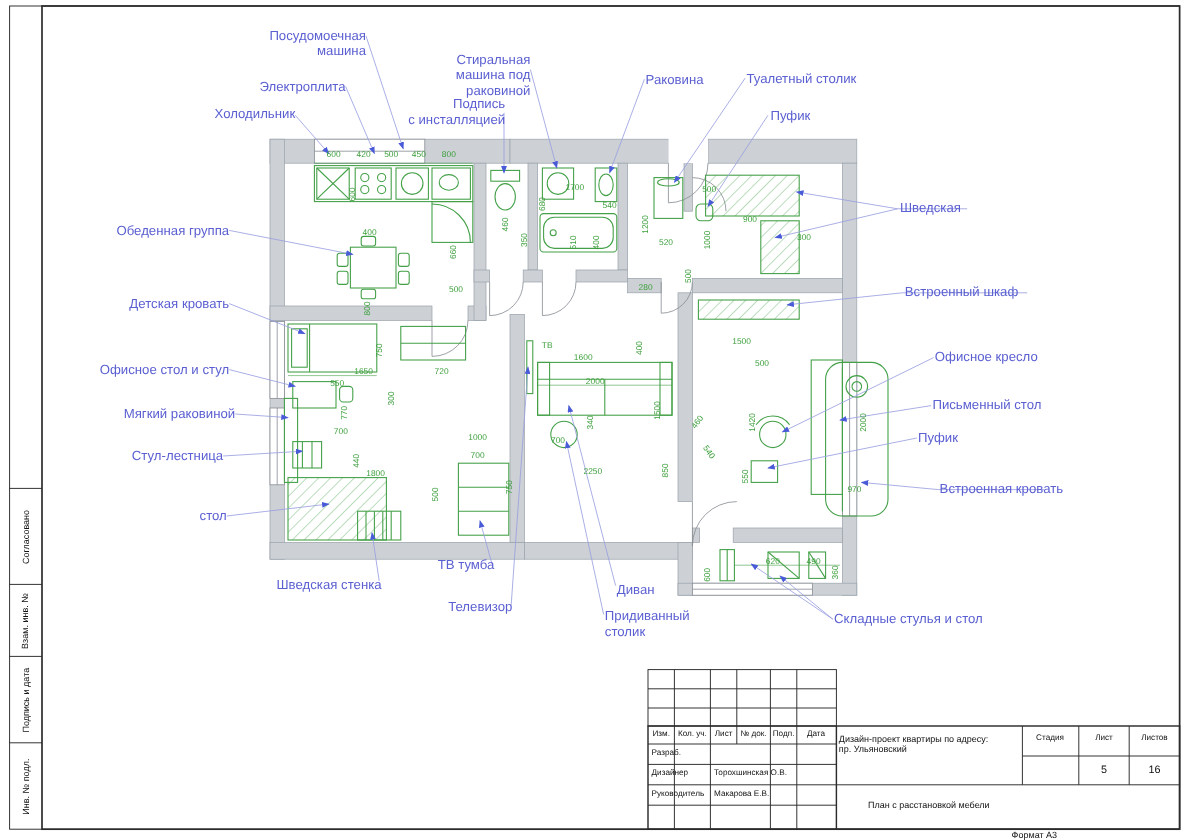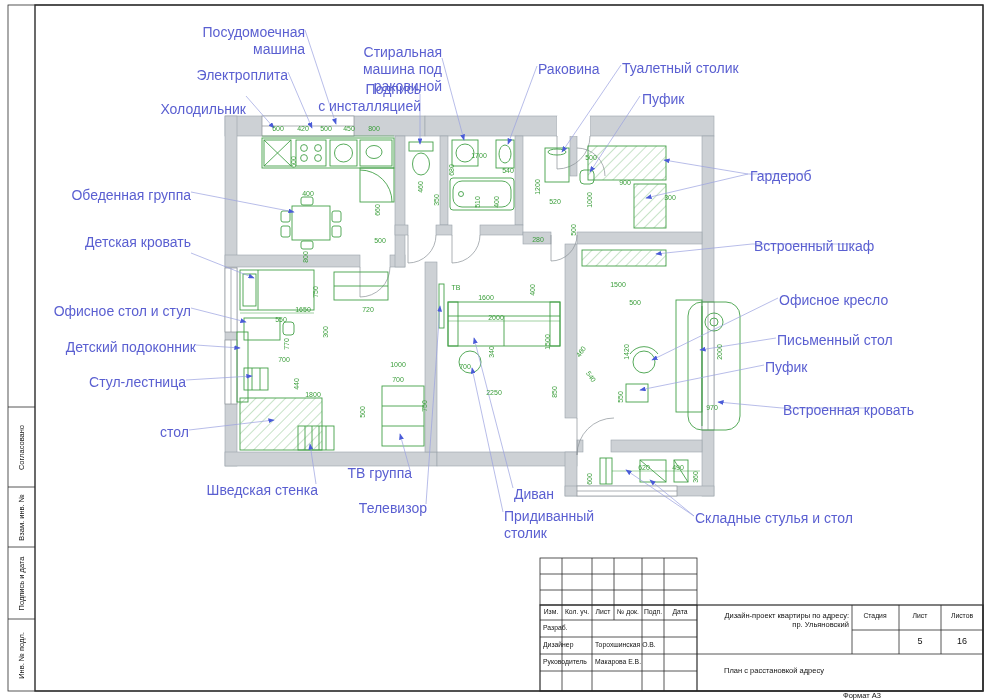--- a/index.html
+++ b/index.html
@@ -7,24 +7,24 @@
   body{width:990px;height:700px;background:#fff;font-family:"Liberation Sans",sans-serif;color:#222;position:relative;overflow:hidden}
   .sheet{position:absolute;inset:0;background:#fff}
   svg#plan-svg{position:absolute;left:0;top:0}
   .walls{fill:var(--wall,#cdd1d5);stroke:#9aa3ab;stroke-width:.6}
   .furn{stroke:var(--furniture,#43a047);fill:none;stroke-width:.9}
   .windows{stroke:#8a9096;stroke-width:.7}
   .doors{stroke:#8a9096;fill:none;stroke-width:.7}
   .frame-lines{stroke:#2b2b2b;fill:none;stroke-width:.8}
   .dim{font-size:7px;fill:var(--dimension,#3a9e3a);text-anchor:middle;font-family:"Liberation Sans",sans-serif}
   .leader{fill:none;stroke:var(--leader,#9aa0e0);stroke-width:.7}
-  .plan-label{position:absolute;font-size:14px;line-height:1.2;color:var(--label,#5a5fd1);white-space:pre-line}
+  .plan-label{position:absolute;font-size:11px;line-height:1.2;color:var(--label,#5a5fd1);white-space:pre-line}
   .plan-label.end{transform:translateX(-100%);text-align:right}
   .tb{position:absolute;font-size:7.5px;color:#111;white-space:pre-line}
-  .tb.c{transform:translateX(-50%);text-align:right}
+  .tb.c{transform:translateX(-50%);text-align:left}
   .tb.s7{font-size:6.8px}
   .tb.s9{font-size:9px}
   .vcell{position:absolute;display:flex;align-items:center;justify-content:center}
   .vcell span{transform:rotate(-90deg);white-space:nowrap;font-size:7.5px;color:#111}
 </style>
 </head>
 <body>
 
 <div class="sheet">
 
@@ -311,35 +311,35 @@
 машина</div>
   <div class="plan-label end" style="left:442px;top:44px">Стиральная
 машина под
 раковиной</div>
   <div class="plan-label" style="left:538px;top:61px">Раковина</div>
   <div class="plan-label" style="left:622px;top:60px">Туалетный столик</div>
   <div class="plan-label end" style="left:288px;top:67px">Электроплита</div>
   <div class="plan-label end" style="left:421px;top:81px">Подпись
 с инсталляцией</div>
   <div class="plan-label" style="left:642px;top:91px">Пуфик</div>
-  <div class="plan-label end" style="left:246px;top:101px">Холодильник</div>
-  <div class="plan-label" style="left:750px;top:168px">Гардероб</div>
+  <div class="plan-label end" style="left:246px;top:89px">Холодильник</div>
+  <div class="plan-label" style="left:750px;top:168px">Шведская</div>
   <div class="plan-label end" style="left:191px;top:187px">Обеденная группа</div>
   <div class="plan-label" style="left:754px;top:238px">Встроенный шкаф</div>
-  <div class="plan-label end" style="left:191px;top:234px">Детская кровать</div>
+  <div class="plan-label end" style="left:191px;top:248px">Детская кровать</div>
   <div class="plan-label" style="left:779px;top:292px">Офисное кресло</div>
   <div class="plan-label end" style="left:191px;top:303px">Офисное стол и стул</div>
   <div class="plan-label" style="left:777px;top:332px">Письменный стол</div>
-  <div class="plan-label end" style="left:196px;top:339px">Детский подоконник</div>
+  <div class="plan-label end" style="left:196px;top:339px">Мягкий раковиной</div>
   <div class="plan-label" style="left:765px;top:359px">Пуфик</div>
   <div class="plan-label end" style="left:186px;top:374px">Стул-лестница</div>
   <div class="plan-label" style="left:783px;top:402px">Встроенная кровать</div>
   <div class="plan-label end" style="left:189px;top:424px">стол</div>
   <div class="plan-label end" style="left:318px;top:482px">Шведская стенка</div>
-  <div class="plan-label end" style="left:412px;top:465px">ТВ группа</div>
+  <div class="plan-label end" style="left:412px;top:465px">ТВ тумба</div>
   <div class="plan-label" style="left:514px;top:486px">Диван</div>
   <div class="plan-label end" style="left:427px;top:500px">Телевизор</div>
   <div class="plan-label" style="left:504px;top:508px">Придиванный
 столик</div>
   <div class="plan-label" style="left:695px;top:510px">Складные стулья и стол</div>
 </div>
 
 <div class="vcell" style="left:8px;top:407px;width:27px;height:80px">
       <span>Согласовано</span>
     </div>
@@ -361,21 +361,21 @@
 <div class="tb c s7" style="left:680px;top:608px">Дата</div>
 
 <div class="tb s7" style="left:543px;top:624px">Разраб.</div>
 <div class="tb s7" style="left:543px;top:641px">Дизайнер</div>
 <div class="tb s7" style="left:595px;top:641px">Торохшинская О.В.</div>
 <div class="tb s7" style="left:543px;top:658px">Руководитель</div>
 <div class="tb s7" style="left:595px;top:658px">Макарова Е.В.</div>
 
 <div class="tb c" style="left:774px;top:611px;width:150px">Дизайн-проект квартиры по адресу:
 пр. Ульяновский</div>
-<div class="tb c" style="left:774px;top:666px">План с расстановкой адресу</div>
+<div class="tb c" style="left:774px;top:666px">План с расстановкой мебели</div>
 
 <div class="tb c s7" style="left:875px;top:612px">Стадия</div>
 <div class="tb c s7" style="left:920px;top:612px">Лист</div>
 <div class="tb c s7" style="left:962px;top:612px">Листов</div>
 <div class="tb c s9" style="left:920px;top:636px">5</div>
 <div class="tb c s9" style="left:962px;top:636px">16</div>
 
 <div class="tb" style="left:843px;top:691px">Формат А3</div>
 
 </div>

